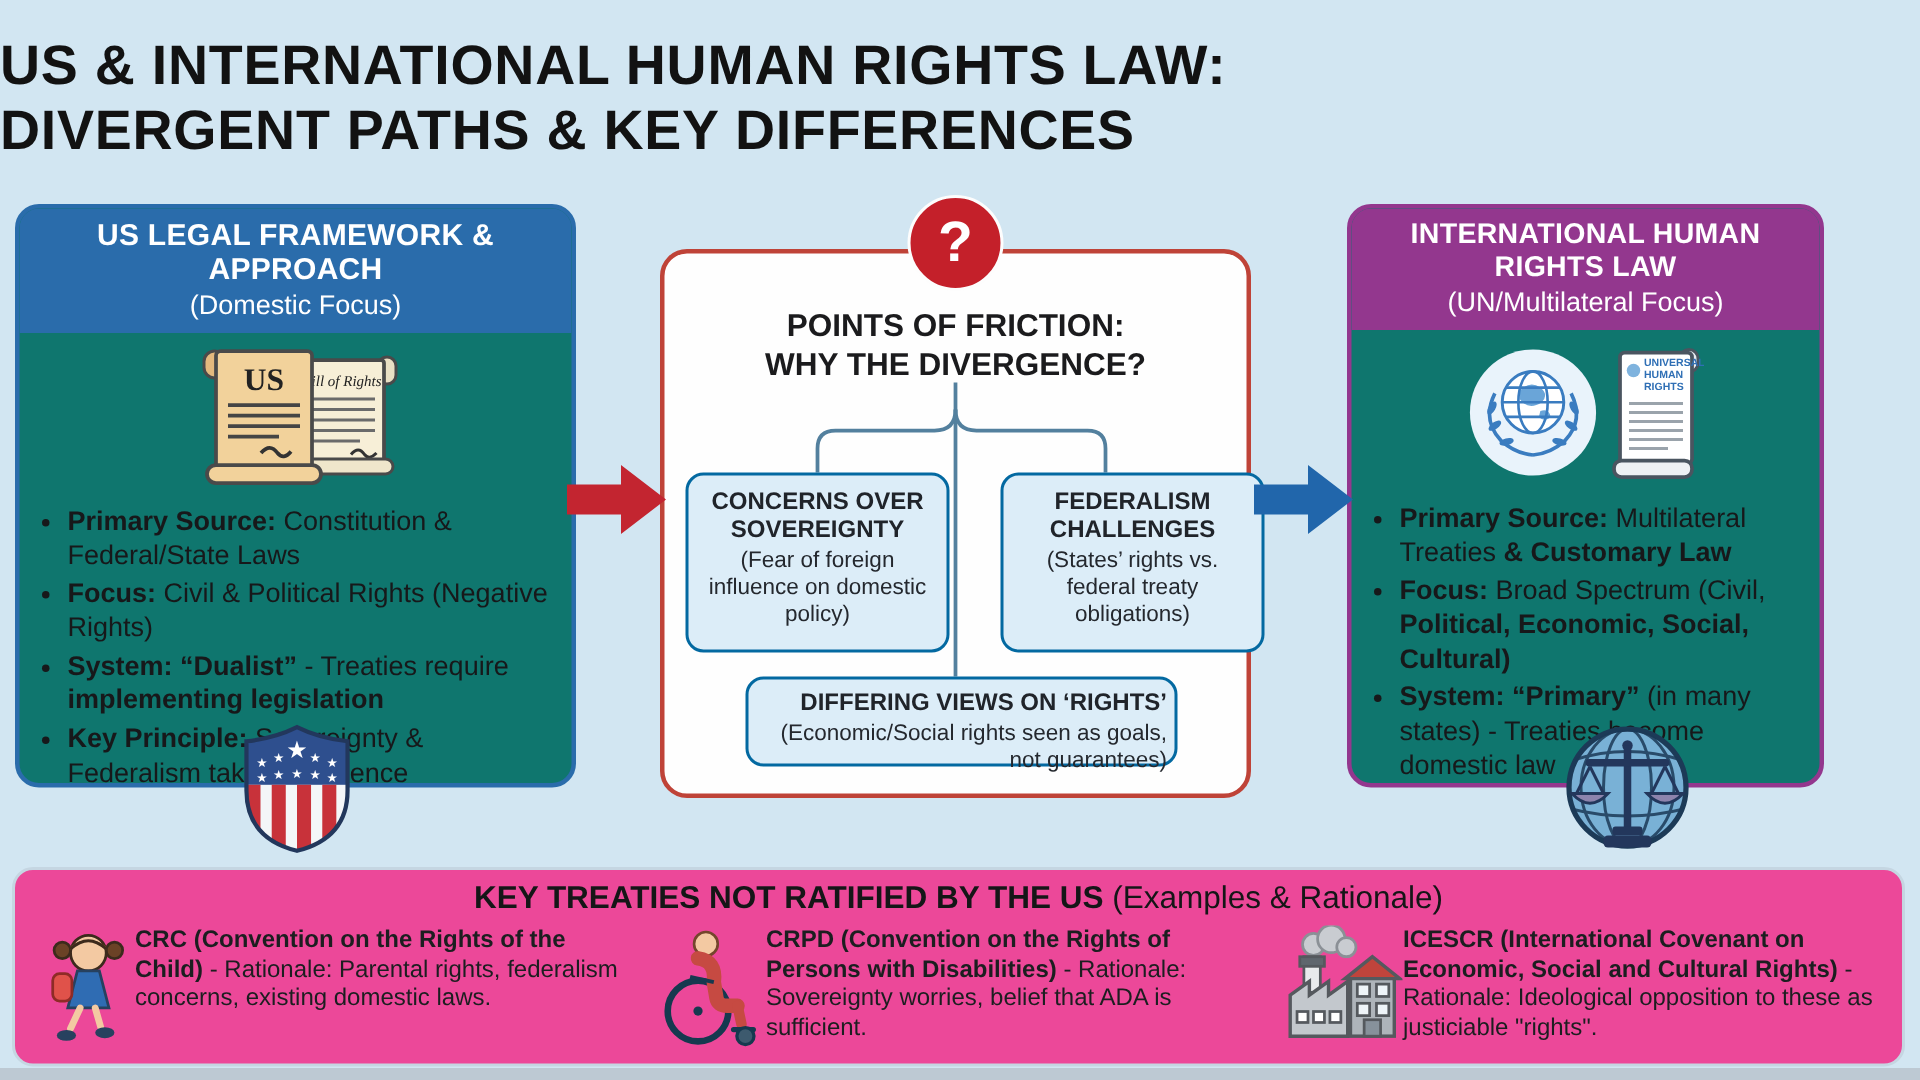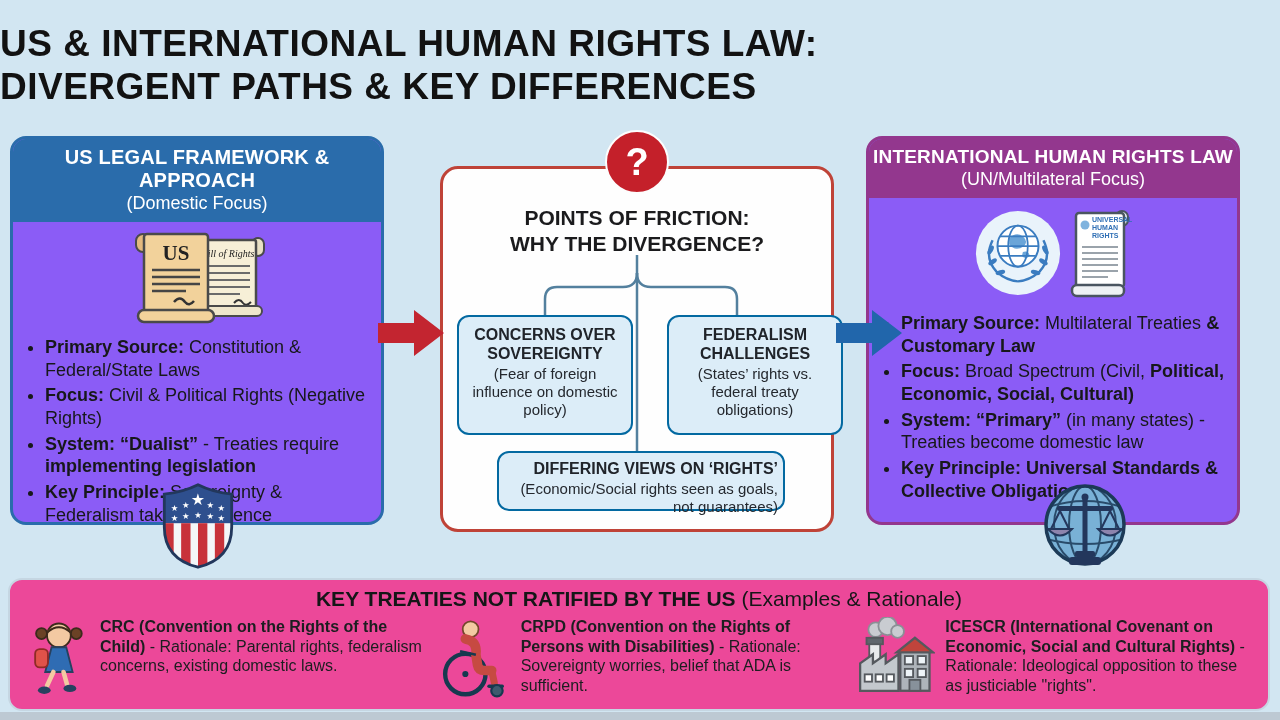--- a/index.html
+++ b/index.html
@@ -7,23 +7,23 @@
     position:relative; width:1280px; height:720px; overflow:hidden;
     background:#d2e6f2; color:#17181a;
     font-family:"Liberation Sans","DejaVu Sans",sans-serif;
   }
   .main-title {
     position:absolute; top:22px; left:0; width:100%;
     font-weight:bold; font-size:37px; line-height:1.17;
     letter-spacing:0.5px; color:#121212;
   }
   
-  .panel { position:absolute; background:#8b5cf6; border-radius:16px; overflow:hidden; box-sizing:border-box; }
+  .panel { position:absolute; background:#0f766e; border-radius:16px; overflow:hidden; box-sizing:border-box; }
   .panel.us   { left:10px;  top:136px; width:374px; height:389px; border:3px solid #2a6cab; }
-  .panel.intl { left:866px; top:136px; width:374px; height:389px; border:3px solid #93378e; }
+  .panel.intl { left:898px; top:136px; width:318px; height:389px; border:3px solid #93378e; }
   .panel-header { color:#fff; text-align:center; padding:7px 4px 8px; }
   .us .panel-header   { background:#2a6cab; }
   .intl .panel-header { background:#93378e; }
   .panel-header .h1 { font-size:20px; font-weight:bold; letter-spacing:0.2px; }
   .intl .panel-header .h1 { font-size:19px; }
   .panel-header .h2 { font-size:18px; margin-top:1px; }
   .panel-icon-row { display:flex; justify-content:center; align-items:center; gap:8px; margin:8px 0 0; height:98px; }
   ul.bullets { margin:8px 0 0; padding:0 8px 0 32px; font-size:18px; line-height:1.26; }
   ul.bullets li { margin-bottom:3px; }
   .b { font-weight:bold; }
@@ -48,21 +48,21 @@
   #fbox2 { left:224px; top:146px; width:176px; height:120px; }
   #fbox3 { left:54px;  top:282px; width:288px; height:60px; padding-top:6px;text-align:right; }
   .arrow { position:absolute; top:306px; z-index:3; }
   .arrow.red  { left:378px; }
   .arrow.blue { left:836px; }
   
   .bottom-panel { position:absolute; left:8px; top:578px; width:1262px; height:133px;
     background:#ec4899; border:2px solid #c5d6e2; border-radius:14px; box-sizing:border-box; }
   .bottom-title { text-align:center; font-size:21px; margin-top:7px; color:#151617; }
   .bottom-cols { display:flex; margin-top:6px; padding:0 16px; gap:12px; }
-  .tcol { flex:1; display:flex; gap:10px; align-items:flex-start; }
+  .tcol { flex:1; display:flex; align-items:flex-start; }
   .ticon { flex:0 0 auto; margin-top:0; }
   .ttext { font-size:16px; line-height:1.22; color:#1c1e20; }
   .bottom-strip { position:absolute; left:0; top:712px; width:1280px; height:8px; background:#bdc9d3; }
   svg text { font-family:"Liberation Sans","DejaVu Sans",sans-serif; }
 </style>
 </head>
 <body>
 
 <div class="page">
 

